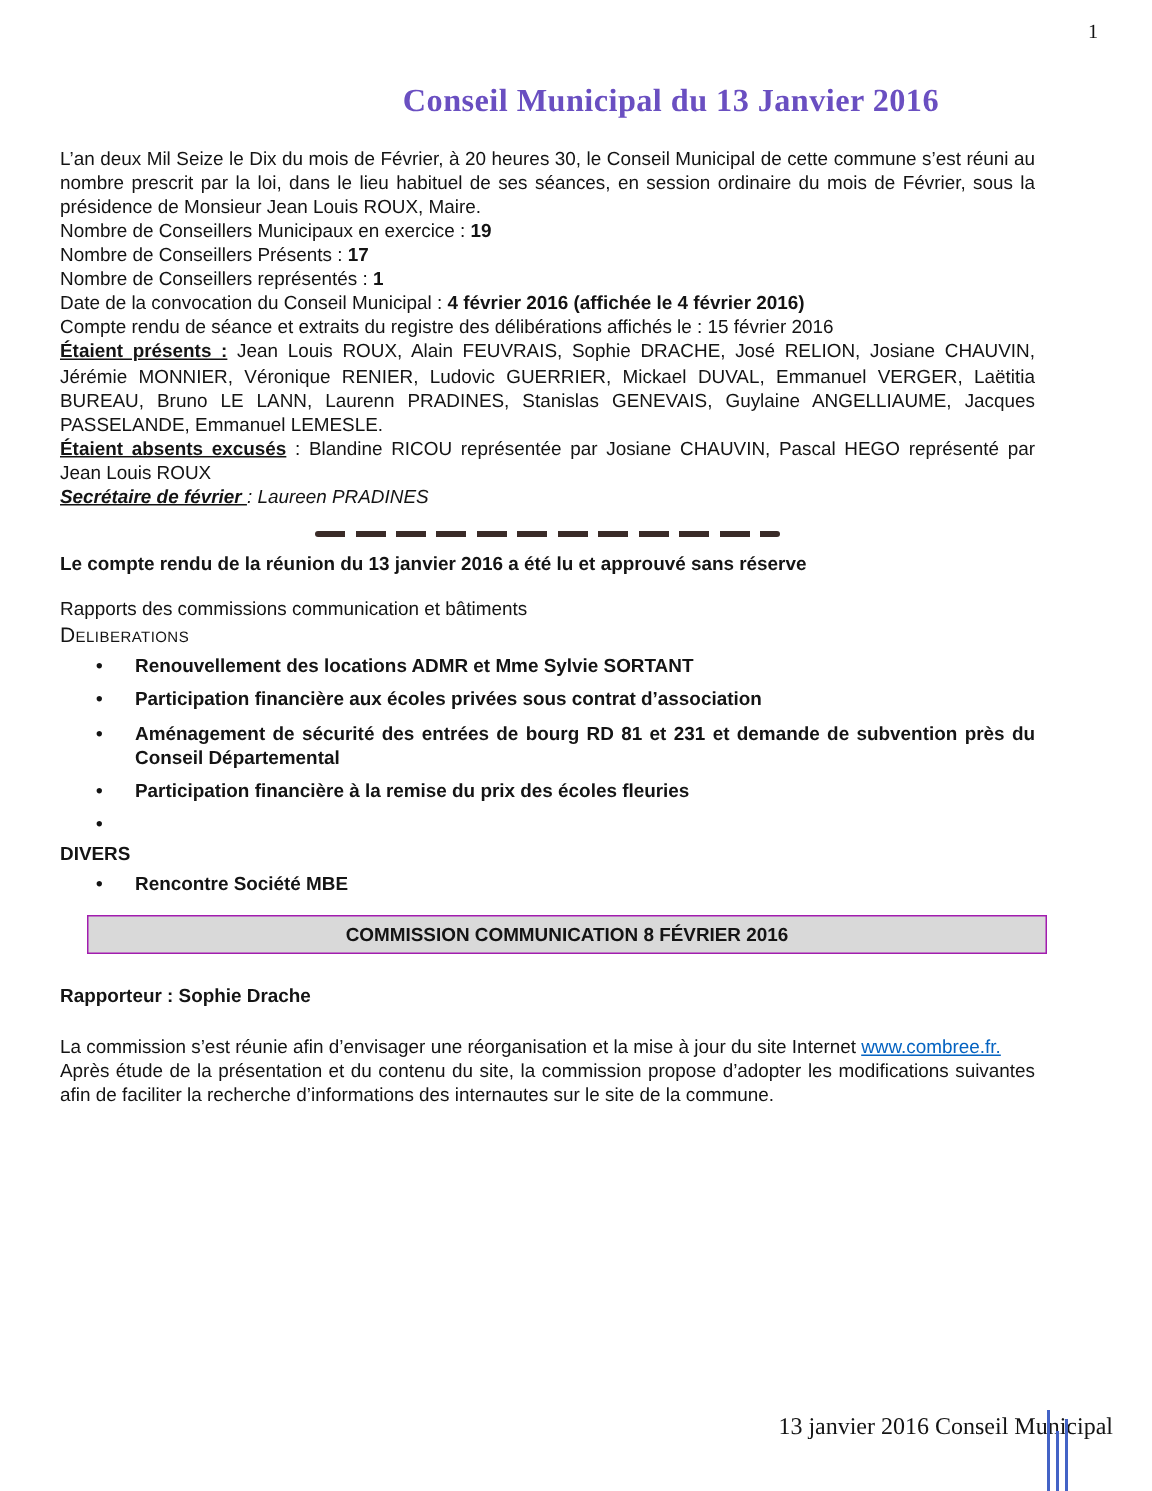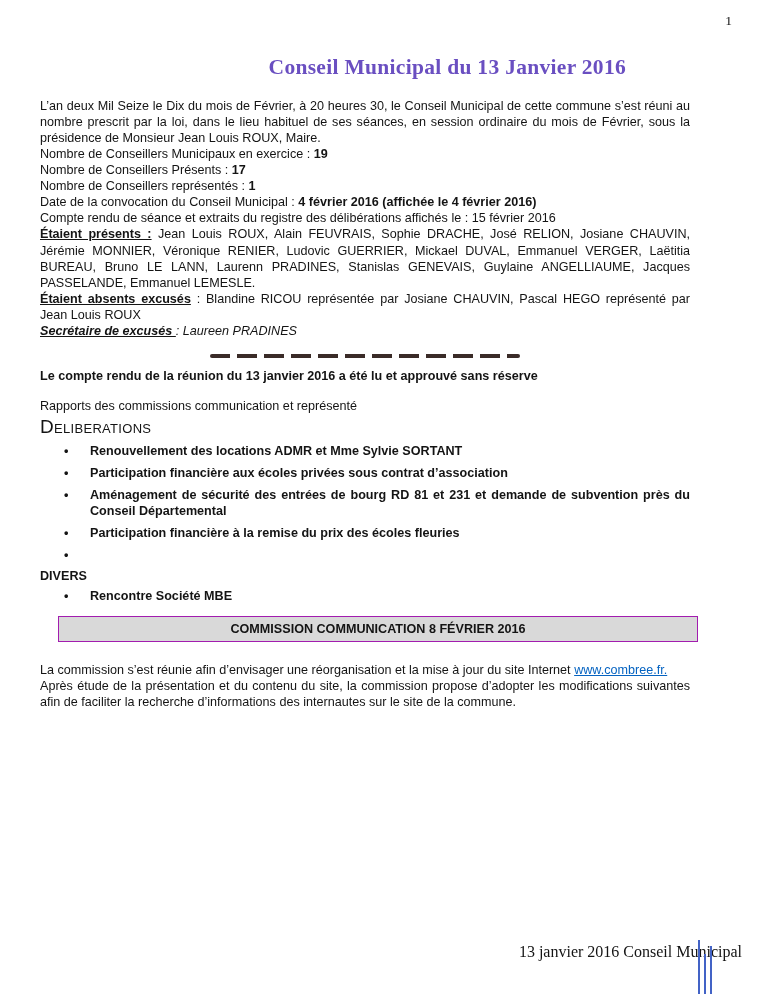--- a/index.html
+++ b/index.html
@@ -50,21 +50,21 @@
       var(--color-divider, #3a2b28) 0 20px,
       transparent 20px 27px);
     border-radius: 2px;
   }
 
   .approved { font-weight: bold; margin: 0 0 14px 0; }
   .rapports { margin: 0 0 1px 0; }
   .deliberations {
     font-variant: small-caps;
     letter-spacing: .3px;
-    font-size: 19px;
+    font-size: 14px;
     margin: 0 0 3px 0;
   }
 
   .bullets { list-style: none; margin: 3px 0 0 24px; padding: 0; }
   .bullets li {
     position: relative;
     padding-left: 26px;
     font-weight: bold;
     margin-bottom: 6px;
     min-height: 1.15em;
@@ -140,44 +140,45 @@
     <div class="meta-line"><span>Nombre de Conseillers Municipaux en exercice : </span><b>19</b></div>
     <div class="meta-line"><span>Nombre de Conseillers Présents : </span><b>17</b></div>
     <div class="meta-line"><span>Nombre de Conseillers représentés : </span><b>1</b></div>
     <div class="meta-line"><span>Date de la convocation du Conseil Municipal : </span><b>4 février 2016 (affichée le 4 février 2016)</b></div>
     <div class="meta-line"><span>Compte rendu de séance et extraits du registre des délibérations affichés le : 15 février 2016</span><b></b></div>
 
     <p class="para justify"><b class="u">Étaient présents :</b><span> Jean Louis ROUX, Alain FEUVRAIS, Sophie DRACHE, José RELION, Josiane CHAUVIN, Jérémie MONNIER, Véronique RENIER, Ludovic GUERRIER, Mickael DUVAL, Emmanuel VERGER, Laëtitia BUREAU, Bruno LE LANN, Laurenn PRADINES, Stanislas GENEVAIS, Guylaine ANGELLIAUME, Jacques PASSELANDE, Emmanuel LEMESLE.</span></p>
 
     <p class="para justify"><b class="u">Étaient absents excusés</b><span> : Blandine RICOU représentée par Josiane CHAUVIN, Pascal HEGO représenté par Jean Louis ROUX</span></p>
 
-    <p class="para italic"><b class="u">Secrétaire de excusés </b><span>: Laureen PRADINES</span></p>
+    <p class="para italic"><b class="u">Secrétaire de février </b><span>: Laureen PRADINES</span></p>
 
     <div class="divider"></div>
 
     <p class="para approved">Le compte rendu de la réunion du 13 janvier 2016 a été lu et approuvé sans réserve</p>
 
-    <p class="para rapports">Rapports des commissions communication et représenté</p>
+    <p class="para rapports">Rapports des commissions communication et bâtiments</p>
     <p class="para deliberations">Deliberations</p>
 
     <ul class="bullets">
       <li>Renouvellement des locations ADMR et Mme Sylvie SORTANT</li>
       <li>Participation financière aux écoles privées sous contrat d’association</li>
       <li>Aménagement de sécurité des entrées de bourg RD 81 et 231 et demande de subvention près du Conseil Départemental</li>
       <li>Participation financière à la remise du prix des écoles fleuries</li>
       <li></li>
     </ul>
 
     <p class="para divers-heading">DIVERS</p>
     <ul class="bullets tight">
       <li>Rencontre Société MBE</li>
     </ul>
 
     <div class="section-box">COMMISSION COMMUNICATION 8 FÉVRIER  2016</div>
 
+    <p class="para rapporteur">Rapporteur : Sophie Drache</p>
 
     <p class="para justify"><span>La commission s’est réunie afin d’envisager une réorganisation et la mise à jour du site Internet </span><a class="link" href="#">www.combree.fr.</a></p>
     <p class="para justify">Après étude de la présentation et du contenu du site, la commission propose d’adopter les modifications suivantes afin de faciliter la recherche d’informations des internautes sur le site de la commune.</p>
 
   </div>
 
   <div class="footer">13 janvier 2016 Conseil Municipal</div>
 
   <div class="pen-marks">
     <span></span>

